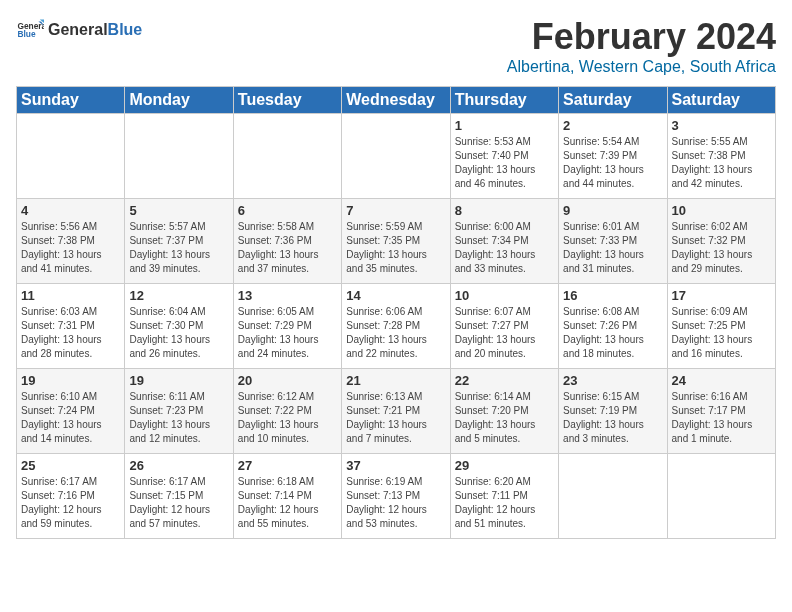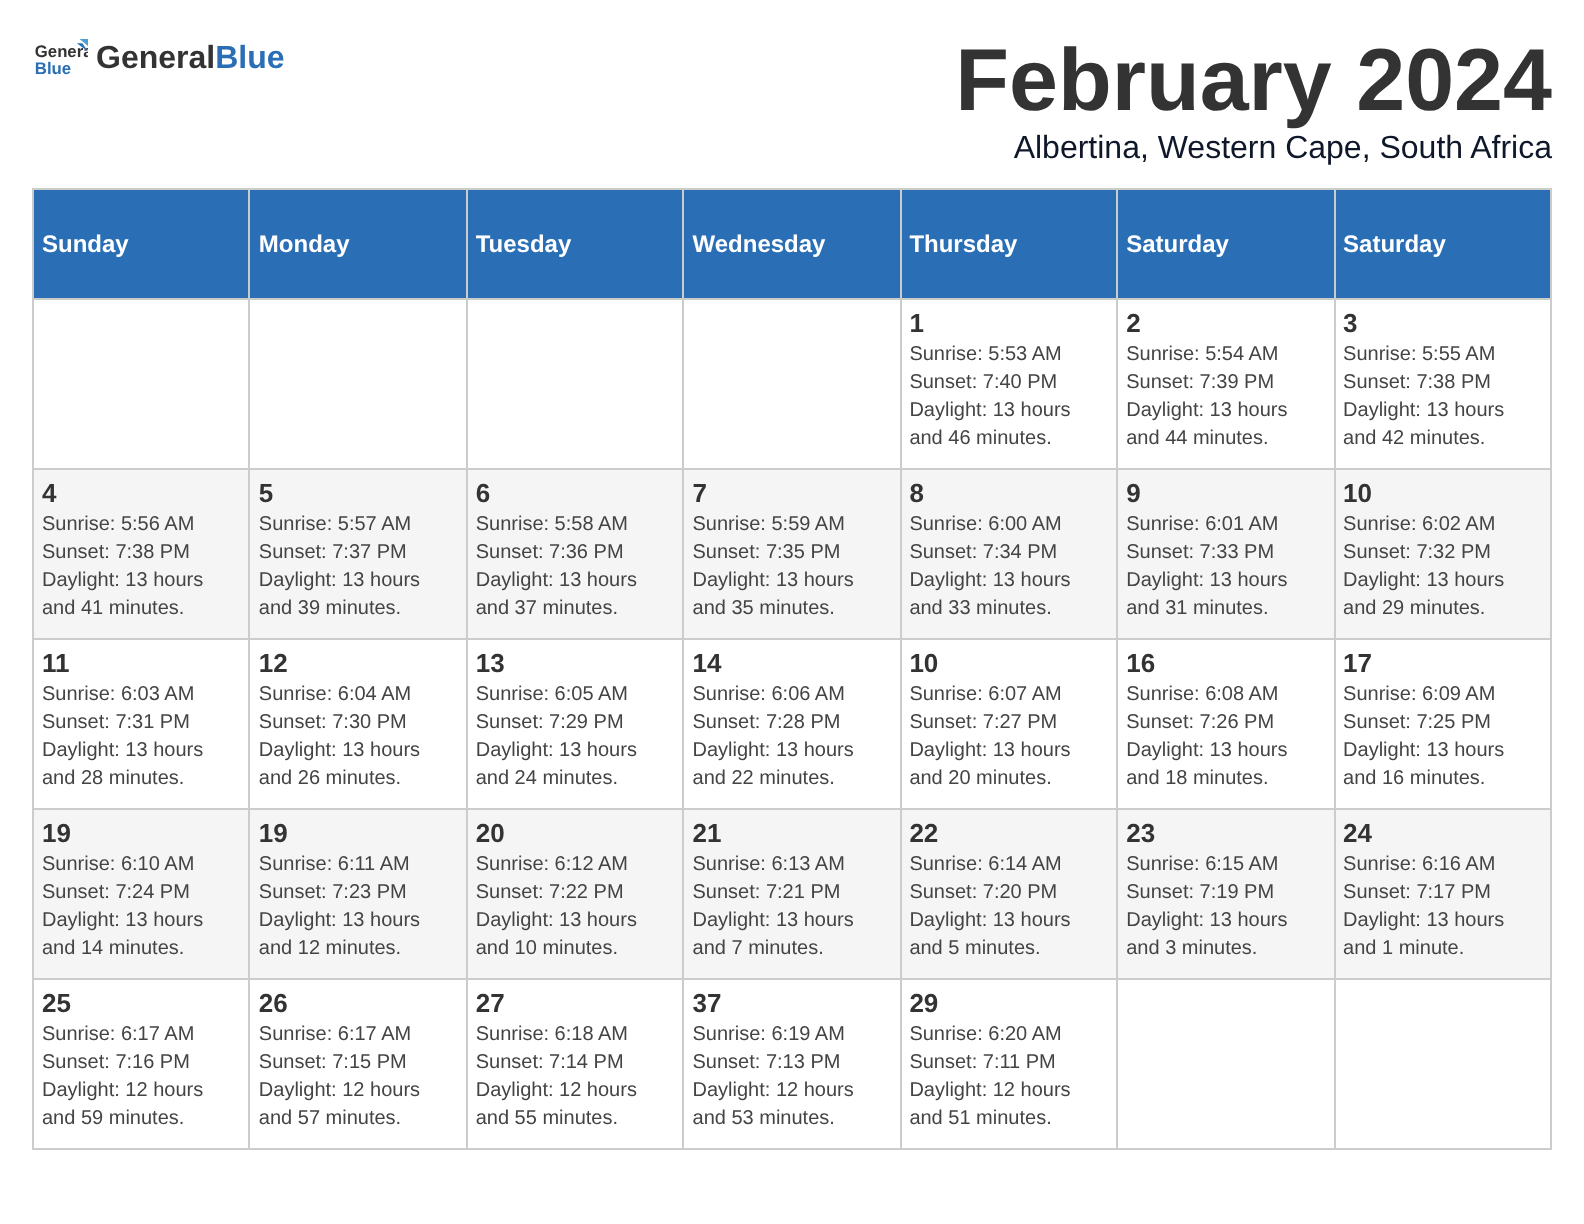--- a/index.html
+++ b/index.html
@@ -22,40 +22,40 @@
       gap: 4px;
     }
     .logo-icon {
       width: 28px;
       height: 28px;
     }
     .title-area {
       text-align: right;
     }
     .title-month {
-      font-size: 44px;
+      font-size: 36px;
       font-weight: bold;
       color: #333;
     }
     .title-location {
       font-size: 16px;
-      color: #0f172a;
+      color: #0369a1;
       text-align: right;
     }
     table {
       width: 100%;
       border-collapse: collapse;
       table-layout: fixed;
     }
     thead tr th {
       background-color: #2a6fb5;
       color: #fff;
-      font-size: 12px;
+      font-size: 16px;
       font-weight: bold;
-      padding: 20px 4px;
+      padding: 4px 4px;
       border: 1px solid #ccc;
       text-align: left;
     }
     tbody tr td {
       border: 1px solid #ccc;
       vertical-align: top;
       padding: 4px;
       font-size: 10px;
       color: #333;
       height: 85px;

